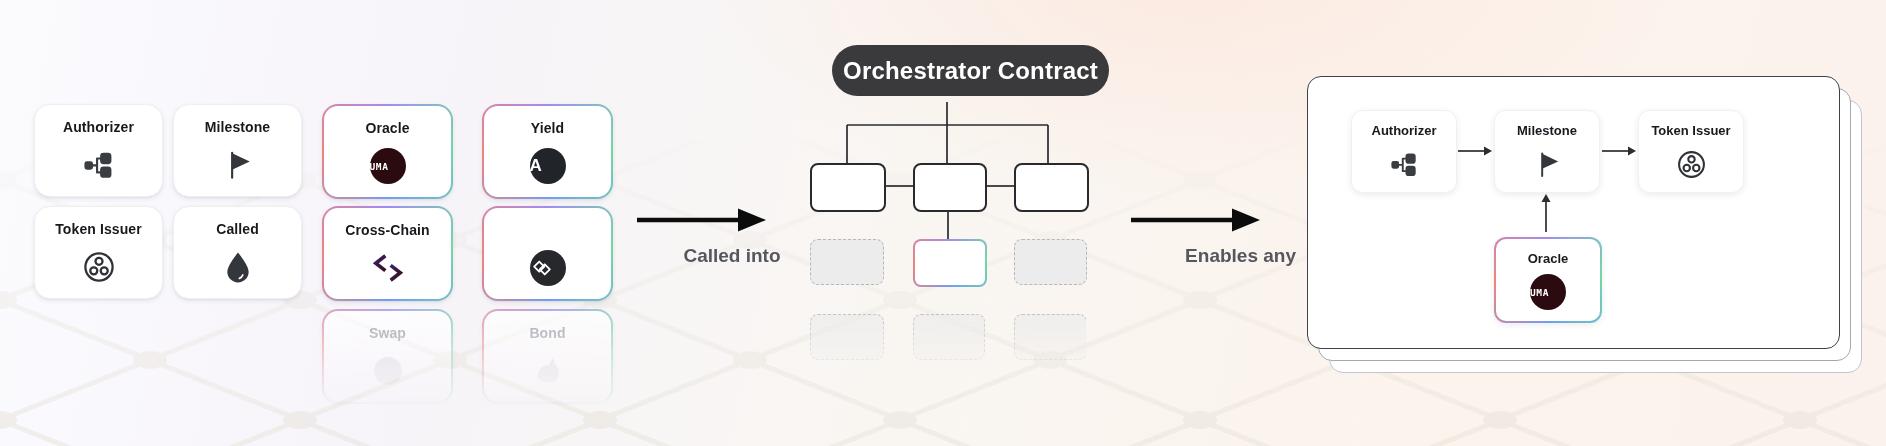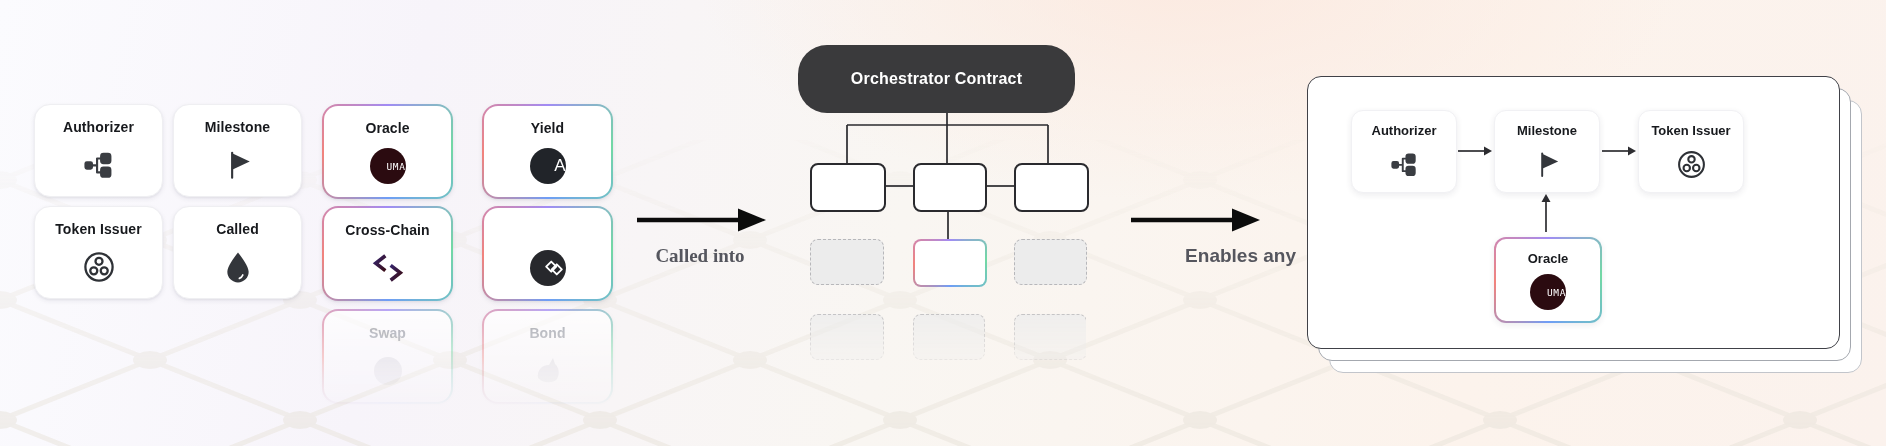--- a/index.html
+++ b/index.html
@@ -37,33 +37,33 @@
   .r1{top:104px}.r2{top:206px}
 
   #fade-row{
     position:absolute;left:0;top:309px;width:640px;height:137px;z-index:3;
     -webkit-mask-image:linear-gradient(to bottom,rgba(0,0,0,.75) 0%,rgba(0,0,0,.28) 42%,rgba(0,0,0,0) 74%);
             mask-image:linear-gradient(to bottom,rgba(0,0,0,.75) 0%,rgba(0,0,0,.28) 42%,rgba(0,0,0,0) 74%);
   }
   #fade-row .lcard{top:0;}
   #fade-row .ttl{color:#8d929b;}
 
-  .badge{border-radius:50%;display:flex;align-items:center;justify-content:flex-end;color:#fff;font-weight:400;}
+  .badge{border-radius:50%;display:flex;align-items:center;justify-content:flex-start;color:#fff;font-weight:700;}
   .uma{width:36px;height:36px;background:#2b0b10;font-family:"DejaVu Sans Mono",monospace;font-size:9.5px;letter-spacing:.6px;}
   .aave{width:36px;height:36px;background:#212429;font-size:17px;}
   .polyb{width:36px;height:36px;background:#27282c;}
 
   
   .conn-label{position:absolute;width:200px;text-align:center;font-size:19px;font-weight:700;color:#55565e;z-index:3;}
 
   
   #pill{
-    position:absolute;left:798px;top:45px;width:277px;height:68px;border-radius:29px;
+    position:absolute;left:832px;top:45px;width:277px;height:51px;border-radius:29px;
     background:#3a3a3c;display:flex;align-items:center;justify-content:center;z-index:3;
-    color:#fff;font-size:16px;font-weight:700;letter-spacing:.2px;
+    color:#fff;font-size:24px;font-weight:700;letter-spacing:.2px;
   }
   .tbox{position:absolute;border-radius:8px;background:#fff;border:2px solid #2a2a2e;z-index:3;}
   .dbox{position:absolute;border-radius:8px;background:#ececec;border:1.6px dashed #b7b7ba;z-index:3;}
   .gbox{
     position:absolute;border-radius:8px;z-index:3;border:2px solid transparent;
     background:linear-gradient(#fff,#fff) padding-box,
       conic-gradient(from 0deg,#a18bf5 0deg,#72d9a4 85deg,#6f9df6 180deg,#f2837c 268deg,#a18bf5 360deg) border-box;
   }
   #fade-tree{
     position:absolute;left:810px;top:314px;width:276px;height:60px;z-index:3;
@@ -246,21 +246,21 @@
       <path d="M847 125 H1048"></path>
       <path d="M847 125 V163"></path>
       <path d="M947 125 V163"></path>
       <path d="M1048 125 V163"></path>
       <path d="M882 186 H913"></path>
       <path d="M983 186 H1014"></path>
       <path d="M948 208 V239"></path>
     </g>
   </svg>
 
-  <div class="conn-label" style="left:600px;top:245px;font-family:Liberation Serif, serif;">Called into</div>
+  <div class="conn-label" style="left:632px;top:245px;">Called into</div>
   <div class="conn-label" style="left:1096px;top:245px;text-align:right;">Enables any</div>
 
   <div id="pill">
     <span>Orchestrator Contract</span>
   </div>
 
   <div class="tbox" style="left:810px;top:163px;width:72px;height:45px;"></div>
   <div class="tbox" style="left:913px;top:163px;width:70px;height:45px;"></div>
   <div class="tbox" style="left:1014px;top:163px;width:71px;height:45px;"></div>
 

